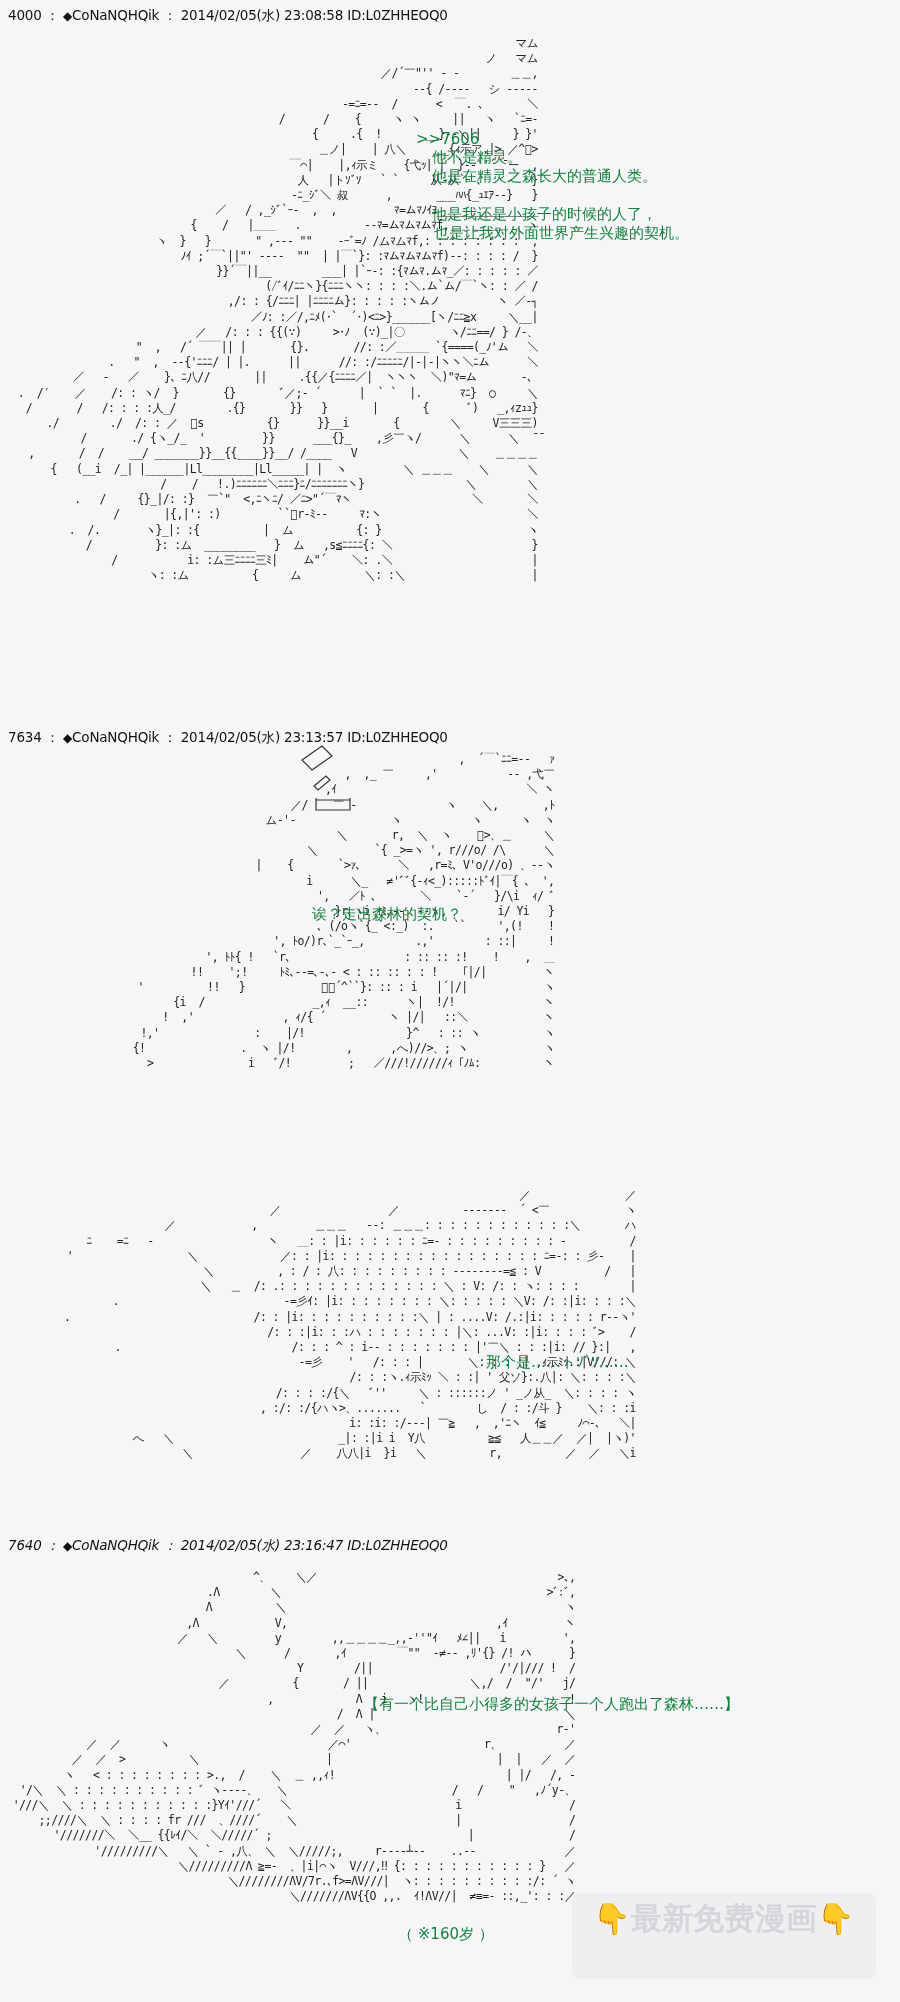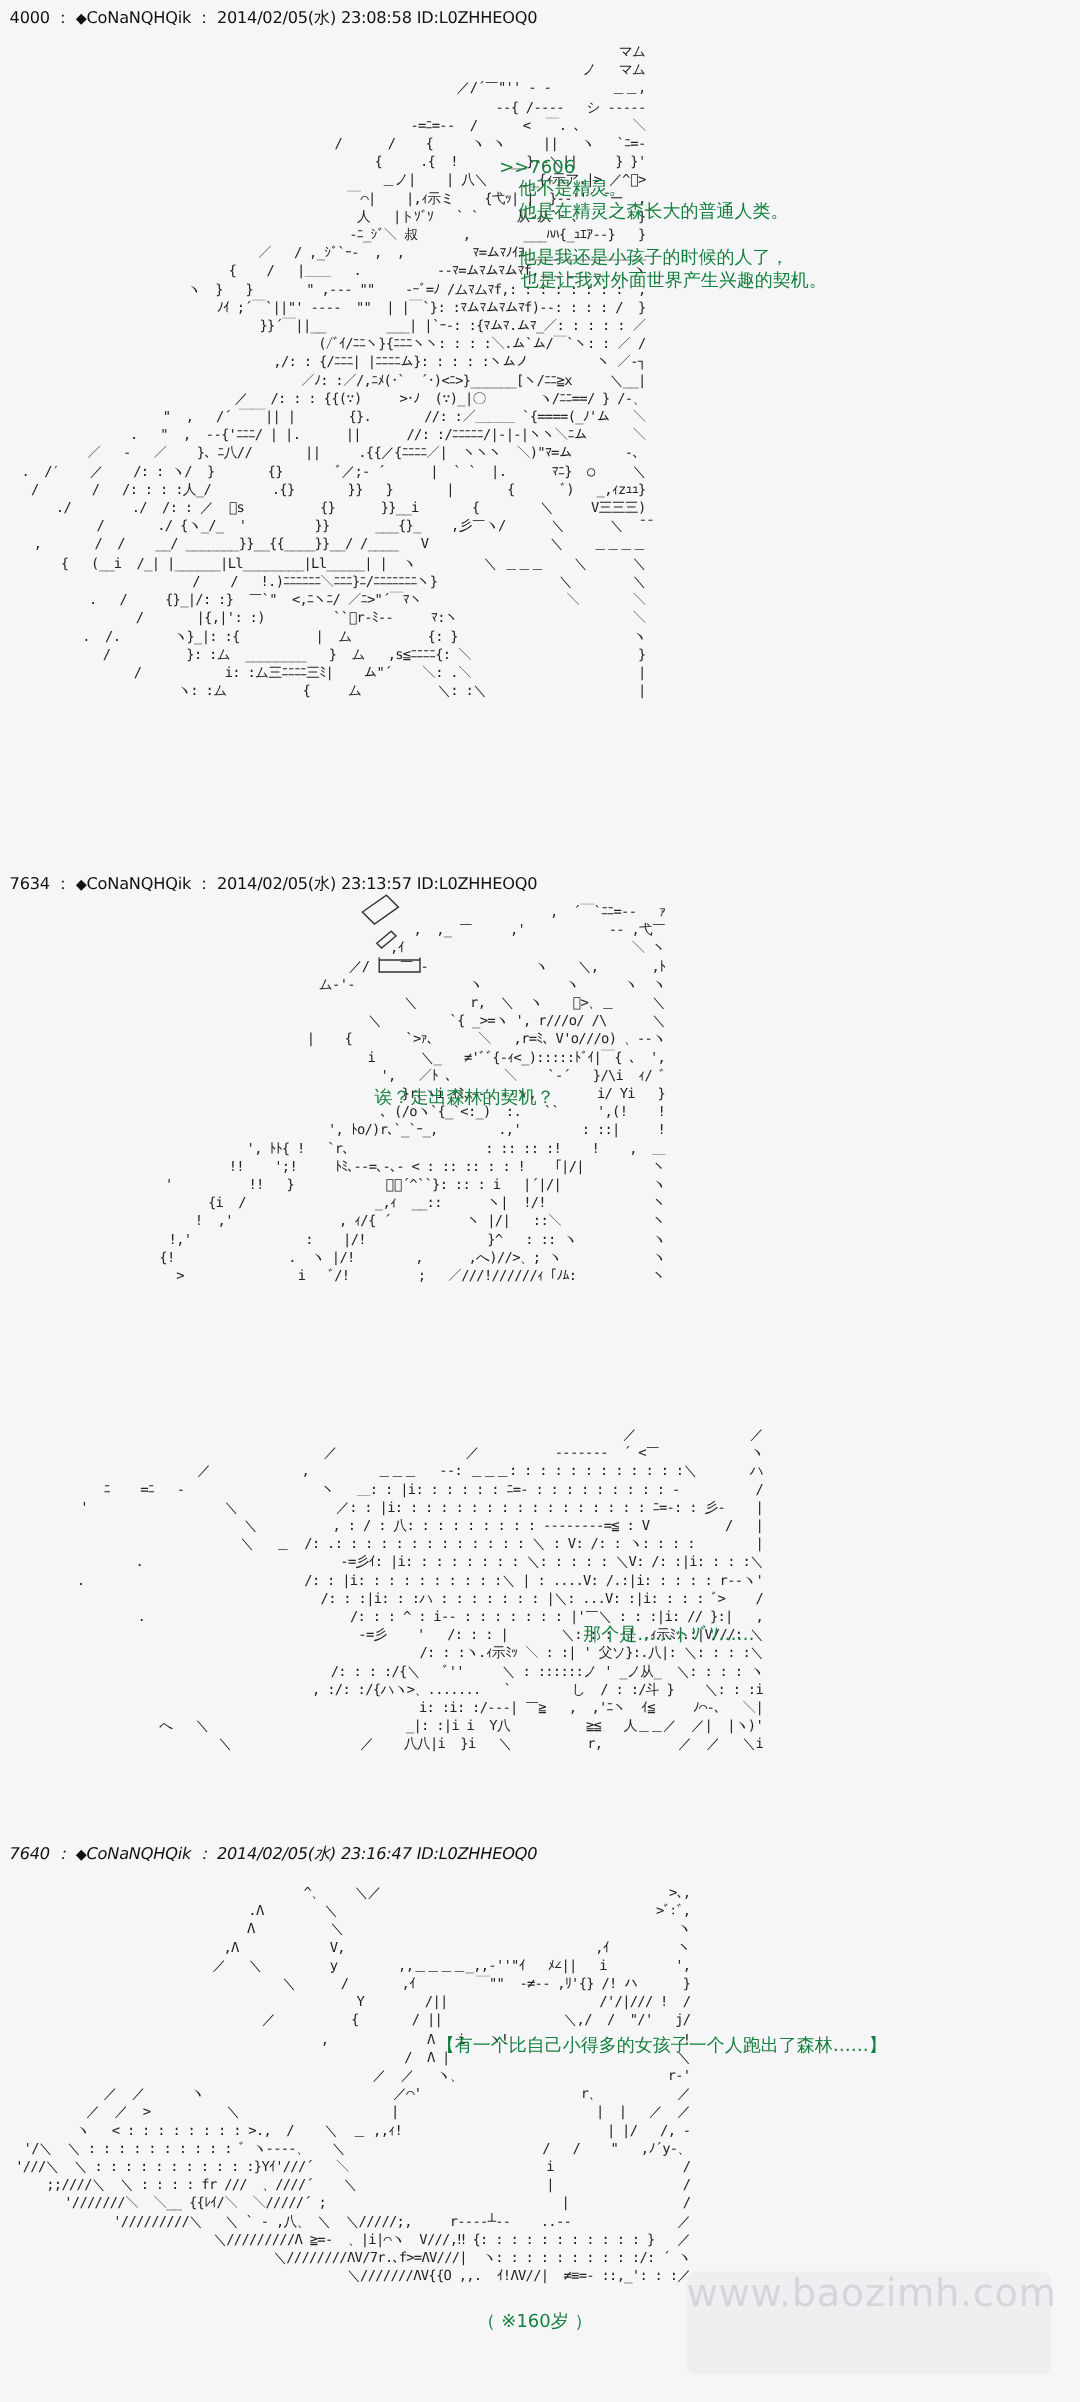--- a/index.html
+++ b/index.html
@@ -180,14 +180,16 @@
   '///////＼  ＼__ {{ﾚｲ/＼  ＼/////´ ;                               |               /
   '/////////＼   ＼ ` ‐ ,八、 ＼  ＼/////;,     r‐‐‐‐┴‐‐    ..‐-              ／
   ＼/////////Λ ≧=‐  、|i|⌒ヽ  V///,‼ {: : : : : : : : : : : }   ／
     ＼////////ΛV/7r.､f&gt;=ΛV///|  ヽ: : : : : : : : : :/: ´ ヽ
        ＼///////ΛV{{O ,,.  ｲ!ΛV//|  ≠≡=‐ ::,_': : :／</pre>
 
 <div class="dialogue" style="left:364px; top:1695px;">【有一个比自己小得多的女孩子一个人跑出了森林……】</div>
 <div class="dialogue" style="left:398px; top:1925px;">（ ※160岁 ）</div>
 
 <div class="watermark">
-  <div class="wm-line2">www.baozimh.com</div>
+  <div class="wm-line1">
+    <span class="hand">👇</span><span>最新免费漫画</span><span class="hand">👇</span>
+  </div>
 </div>
 
 </body></html>

